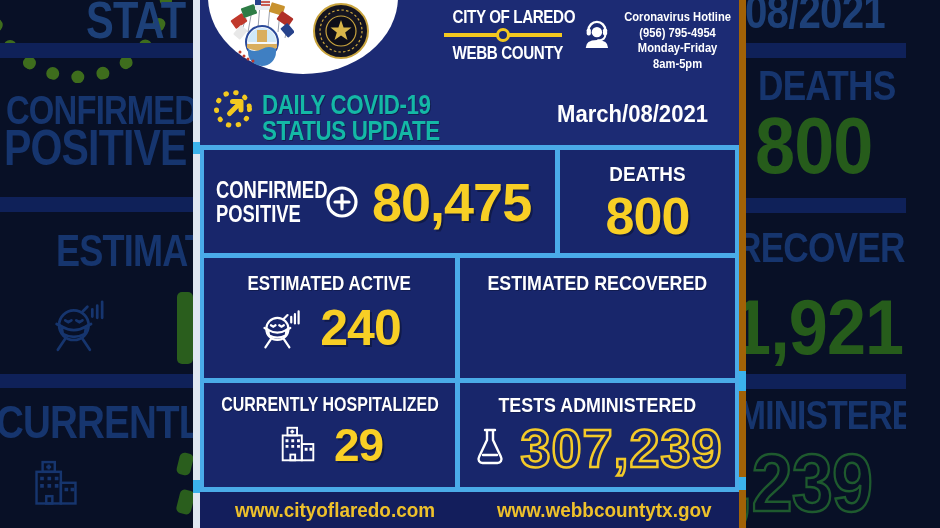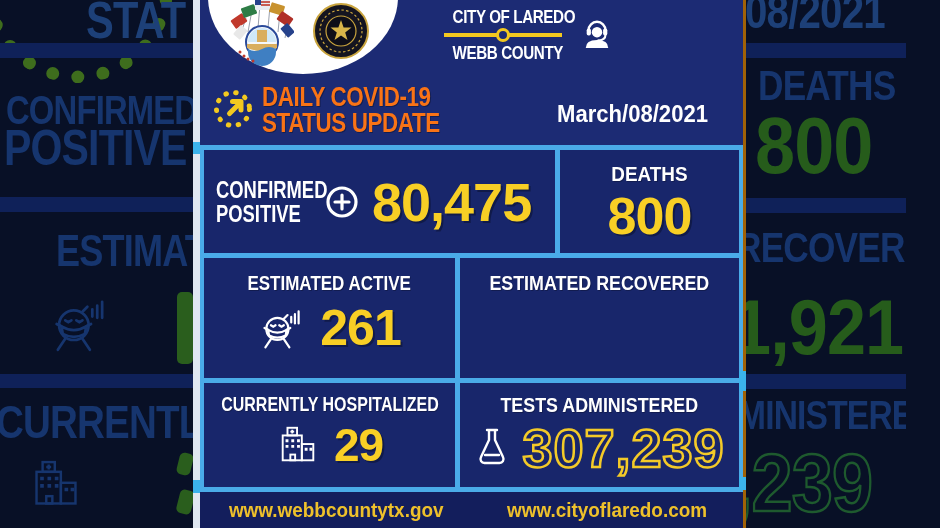--- a/index.html
+++ b/index.html
@@ -16,38 +16,38 @@
   .bgt.blue2{color:#1d4078;}
   .bgt.green{color:#265c1b;}
   .bgt.green-outline{color:transparent;-webkit-text-stroke:2.5px #1e5a2e;}
   .dotted-ring{position:absolute;left:-18px;top:-108px;width:165px;height:165px;
     border:13px dotted #3e6d1d;border-radius:50%;}
   .green-sliver{position:absolute;background:#2a5e1d;border-radius:5px;}
   .bg-icon{position:absolute;color:#16356e;}
 
   
   .card{position:absolute;left:193px;top:0;width:553px;height:528px;box-sizing:border-box;
-    border-left:7px solid #dfe7f1;border-right:3px solid #a16207;background:#1c2b74;}
+    border-left:7px solid #dfe7f1;border-right:7px solid #a16207;background:#1c2b74;}
   .edge-cyan{position:absolute;width:7px;background:#3bb3ec;z-index:5;}
 
   
   .card-header{position:relative;height:145px;}
   .oval{position:absolute;left:8px;top:-80px;width:190px;height:154px;background:#fff;border-radius:50%;}
   .oval svg{position:absolute;}
   .org{position:absolute;left:240px;top:6px;width:126px;text-align:center;color:#fff;}
   .org-line{font-size:19px;font-weight:900;white-space:nowrap;transform:scaleX(.8);transform-origin:center;letter-spacing:-.5px;}
   .org-divider{position:relative;height:4px;background:#f3c91f;margin:5px 4px;}
   .org-donut{position:absolute;left:50%;top:-5px;margin-left:-7px;width:8px;height:8px;
     border:3px solid #f3c91f;border-radius:50%;background:#1c2b74;}
   .hotline{position:absolute;left:382px;top:9px;width:158px;display:flex;gap:3px;color:#fff;}
   .hl-text{width:126px;text-align:center;font-weight:700;font-size:13px;line-height:15.5px;}
   .hl-line{white-space:nowrap;transform:scaleX(.86);transform-origin:center;}
   .title-row{position:absolute;left:10px;top:84px;height:56px;}
   .title-icon{position:absolute;left:0;top:2px;}
-  .title-text{position:absolute;left:52px;top:0;color:#f97316;}
+  .title-text{position:absolute;left:52px;top:8px;color:#14b8a6;}
   .title-line{font-size:28px;line-height:26px;font-weight:900;white-space:nowrap;
     transform:scaleX(.8);transform-origin:left center;letter-spacing:-.5px;text-shadow:1px 1px 0 rgba(0,0,0,.3);}
   .date{position:absolute;left:357px;top:100px;color:#fff;font-size:24px;font-weight:700;white-space:nowrap;
     transform:scaleX(.92);transform-origin:left center;}
 
   
   .stats{position:absolute;top:145px;left:0;right:0;height:347px;background:#4aabe8;
     box-sizing:border-box;padding:5px 4px;display:flex;flex-direction:column;gap:5px;}
   .srow{display:flex;gap:5px;}
   .r1{height:103px;}.r2{height:120px;}.r3{height:104px;}
@@ -177,20 +177,26 @@
       <div class="hotline">
         <svg width="30" height="34" viewBox="0 0 32 34" style="margin-top:8px;">
           <path d="M7 13a9 9 0 0 1 18 0" fill="none" stroke="#fff" stroke-width="2.6"></path>
           <rect x="5" y="11" width="4.5" height="7.5" rx="2" fill="#fff"></rect>
           <rect x="22.5" y="11" width="4.5" height="7.5" rx="2" fill="#fff"></rect>
           <path d="M25 18q0 5-7 6" fill="none" stroke="#fff" stroke-width="2.2"></path>
           <circle cx="17.5" cy="24.2" r="1.6" fill="#fff"></circle>
           <circle cx="16" cy="15" r="5.6" fill="#fff"></circle>
           <path d="M4 32q0-8.5 12-8.5T28 32z" fill="#fff"></path>
         </svg>
+        <div class="hl-text">
+          <div class="hl-line">Coronavirus Hotline</div>
+          <div class="hl-line">(956) 795-4954</div>
+          <div class="hl-line">Monday-Friday</div>
+          <div class="hl-line">8am-5pm</div>
+        </div>
       </div>
 
       <div class="title-row">
         <svg class="title-icon" width="46" height="46" viewBox="0 0 46 46">
           <circle cx="23" cy="23" r="16.5" fill="none" stroke="#f3c91f" stroke-width="5" stroke-linecap="round" stroke-dasharray="0.5 9.5"></circle>
           <path d="M19.5 27.5L30 17M22.5 15.5h8.5v8.5" fill="none" stroke="#f3c91f" stroke-width="5" stroke-linecap="round" stroke-linejoin="round"></path>
         </svg>
         <div class="title-text">
           <div class="title-line">DAILY COVID-19</div>
           <div class="title-line">STATUS UPDATE</div>
@@ -220,21 +226,21 @@
 
       <div class="srow r2">
         <div class="cell w251">
           <div class="label" style="font-size:20px;margin-top:14px;transform:scaleX(.85);">ESTIMATED ACTIVE</div>
           <div class="vrow" style="margin-top:8px;">
             <svg class="icon-white" width="48" height="48" viewBox="0 0 52 52" fill="none" stroke="#fff" stroke-width="2.4" stroke-linecap="round">
               <circle cx="21" cy="27" r="12"></circle>
                 <path d="M11 28q10 6 20 0l-1 6q-9 5-18 0z"></path>
                 <path d="M11 28l-4-2M31 28l4-2M14 23l2.5 1.5L19 23M23 23l2.5 1.5L28 23M28 16l4-4M36 14v6M40 11v10M44 8v13M14 38l-6 9M28 38l6 9"></path>
             </svg>
-            <div class="val" style="font-size:50px;">261</div>
+            <div class="val" style="font-size:50px;">240</div>
           </div>
         </div>
         <div class="cell">
           <div class="label" style="font-size:21px;margin-top:13px;transform:scaleX(.85);">ESTIMATED RECOVERED</div>
         </div>
       </div>
 
       <div class="srow r3">
         <div class="cell w251">
           <div class="label" style="font-size:20px;margin-top:10px;transform:scaleX(.8);">CURRENTLY HOSPITALIZED</div>
@@ -257,17 +263,17 @@
               <path d="M13 4h10M15 4v10L7 31c-1.5 3 .5 6 3.5 6h15c3 0 5-3 3.5-6L21 14V4"></path>
                 <path d="M11 29h14"></path>
             </svg>
             <div class="val val-outline" style="font-size:54px;letter-spacing:1px;">307,239</div>
           </div>
         </div>
       </div>
     </div>
 
     <div class="card-footer">
+      <div class="url"><span>www.cityoflaredo.com</span></div>
       <div class="url"><span>www.webbcountytx.gov</span></div>
-      <div class="url"><span>www.cityoflaredo.com</span></div>
     </div>
   </div>
 </div>
 
 </body></html>

